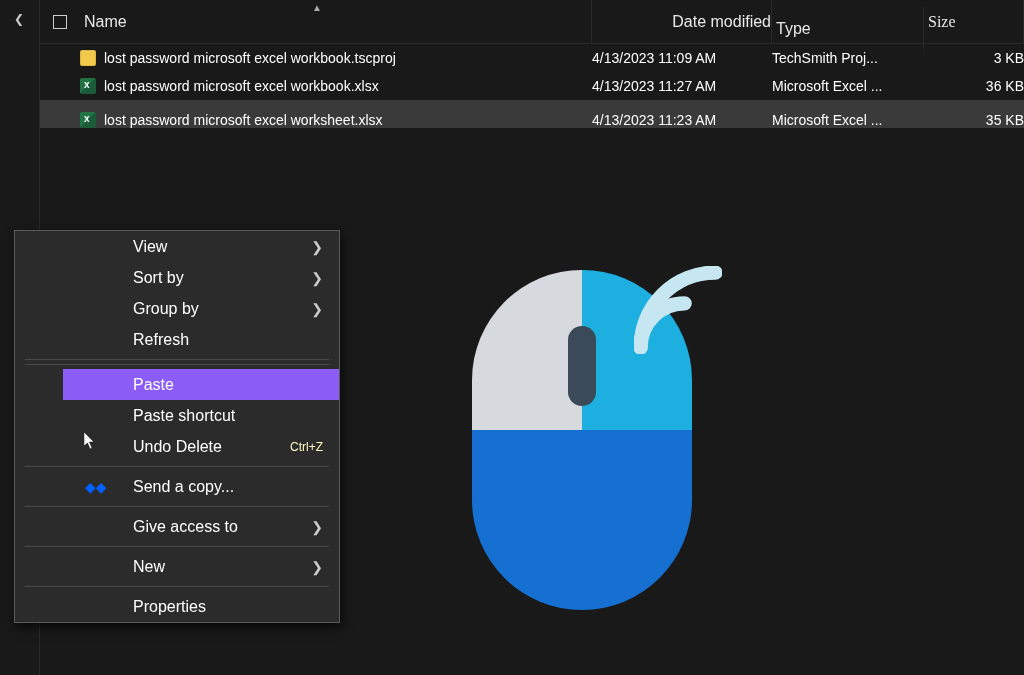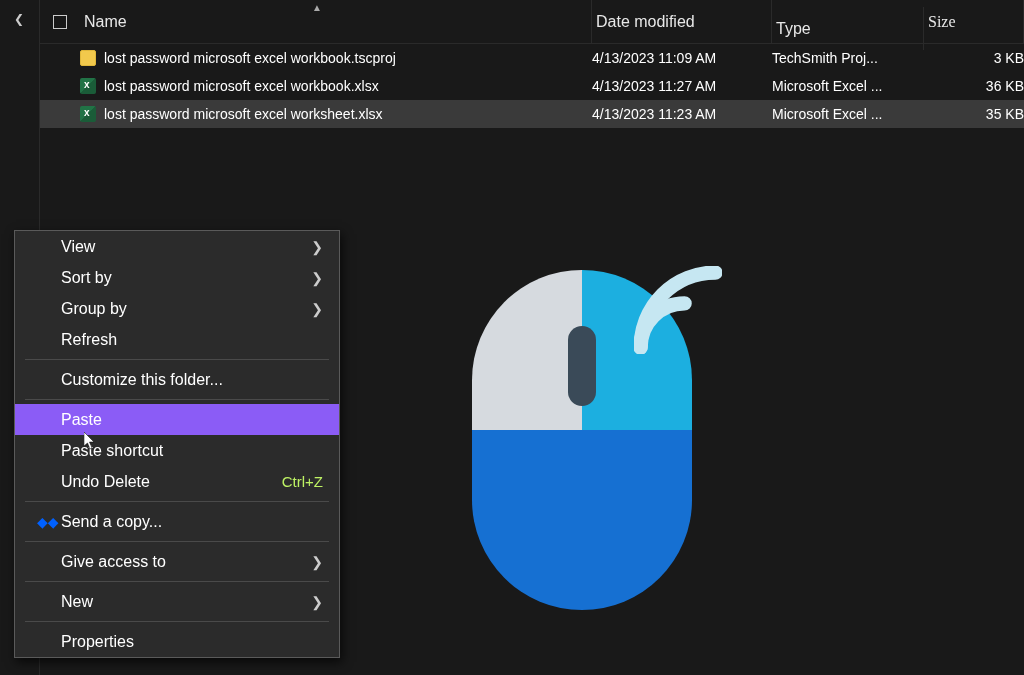--- a/index.html
+++ b/index.html
@@ -11,41 +11,41 @@
 .left-gutter .chev { position: absolute; top: 12px; left: 14px; color: #cccccc; font-size: 12px; }
 
 .content { position: absolute; left: 40px; top: 0; right: 0; height: 100%; }
 
 .header-row { display: flex; align-items: center; height: 44px; border-bottom: 1px solid #2a2a2a; }
 .header-row .check-cell { width: 40px; display: flex; align-items: center; justify-content: center; }
 .header-row .check-cell .box { width: 14px; height: 14px; border: 1px solid #cccccc; background: transparent; }
 .header-col { color: #e8e8e8; font-size: 16px; padding-left: 4px; display: flex; align-items: center; height: 100%; border-right: 1px solid #2a2a2a; }
 .col-name { flex: 0 0 512px; position: relative; }
 .col-name .sort-arrow { position: absolute; left: 232px; top: 2px; color: #aaaaaa; font-size: 10px; }
-.col-date { flex: 0 0 180px; }
+.col-date { flex: 0 0 180px; justify-content: flex-end; }
 .col-type { flex: 0 0 152px; margin-top: 14px; }
 .col-size { flex: 1 1 auto; text-align: right; font-family: Liberation Serif, serif; }
 
 .file-row { display: flex; align-items: center; height: 28px; font-size: 14px; }
-.file-row.selected { background: #3a3a3a; }
+.file-row.selected { background: #3a3a3a; align-items: flex-end; }
 .file-row .spacer { width: 40px; }
 .file-row .name-cell { flex: 0 0 512px; display: flex; align-items: center; gap: 8px; padding-left: 0; }
 .file-row .date-cell { flex: 0 0 180px; color: #ffffff; }
 .file-row .type-cell { flex: 0 0 152px; color: #ffffff; }
 .file-row .size-cell { flex: 1 1 auto; text-align: right; color: #ffffff; }
 
 .file-icon { width: 16px; height: 16px; display: inline-block; border-radius: 2px; }
 .file-icon.excel { background: linear-gradient(135deg, #217346 0 50%, #1a5c38 50% 100%); position: relative; }
 .file-icon.excel::after { content: "x"; position: absolute; color: #fff; font-size: 10px; font-weight: bold; left: 4px; top: 1px; }
 .file-icon.tscproj { background: #f2c94c; border: 1px solid #e0b73a; }
 
 .context-menu { position: absolute; left: 14px; top: 230px; width: 326px; background: #2b2b2b; border: 1px solid #5a5a5a; box-shadow: 2px 4px 10px rgba(0,0,0,0.7); }
-.menu-item { display: flex; align-items: center; justify-content: space-between; height: 31px; padding: 0 16px 0 46px; font-size: 16px; color: #ffffff; position: relative; }
+.menu-item { display: flex; align-items: center; justify-content: space-between; height: 31px; padding: 0 16px 0 70px; font-size: 16px; color: #ffffff; position: relative; margin-left: 48px; }
 .menu-item:hover, .menu-item.hover { background: #8b5cf6; }
-.menu-item .shortcut { color: #bef264; font-size: 15px; }
+.menu-item .shortcut { color: #fef9c3; font-size: 12px; }
 .menu-item .chev-r { color: #cccccc; font-size: 14px; }
 .menu-sep { height: 1px; background: #4a4a4a; margin: 4px 10px; }
 .menu-item .prefix-icon { position: absolute; left: 22px; top: 8px; width: 16px; height: 16px; }
 .dropbox-icon { color: #0061ff; font-size: 14px; }
 
 .cursor-ptr { position: absolute; left: 84px; top: 432px; width: 12px; height: 18px; pointer-events: none; }
 
 .mouse-illustration { position: absolute; left: 472px; top: 270px; width: 242px; height: 356px; }
 .wifi-arcs { position: absolute; left: 162px; top: -4px; width: 88px; height: 88px; }
 </style>
@@ -120,23 +120,20 @@
         <span class="chev-r">❯</span>
       </div>
       <div class="menu-item">
         <span>Group by</span>
         <span class="chev-r">❯</span>
       </div>
       <div class="menu-item">
         <span>Refresh</span>
       </div>
       <div class="menu-sep"></div>
-      <div class="menu-item">
-        <span>Customize this folder...</span>
-      </div>
       <div class="menu-sep"></div>
       <div class="menu-item hover">
         <span>Paste</span>
       </div>
       <div class="menu-item">
         <span>Paste shortcut</span>
       </div>
       <div class="menu-item">
         <span>Undo Delete</span>
         <span class="shortcut">Ctrl+Z</span>

